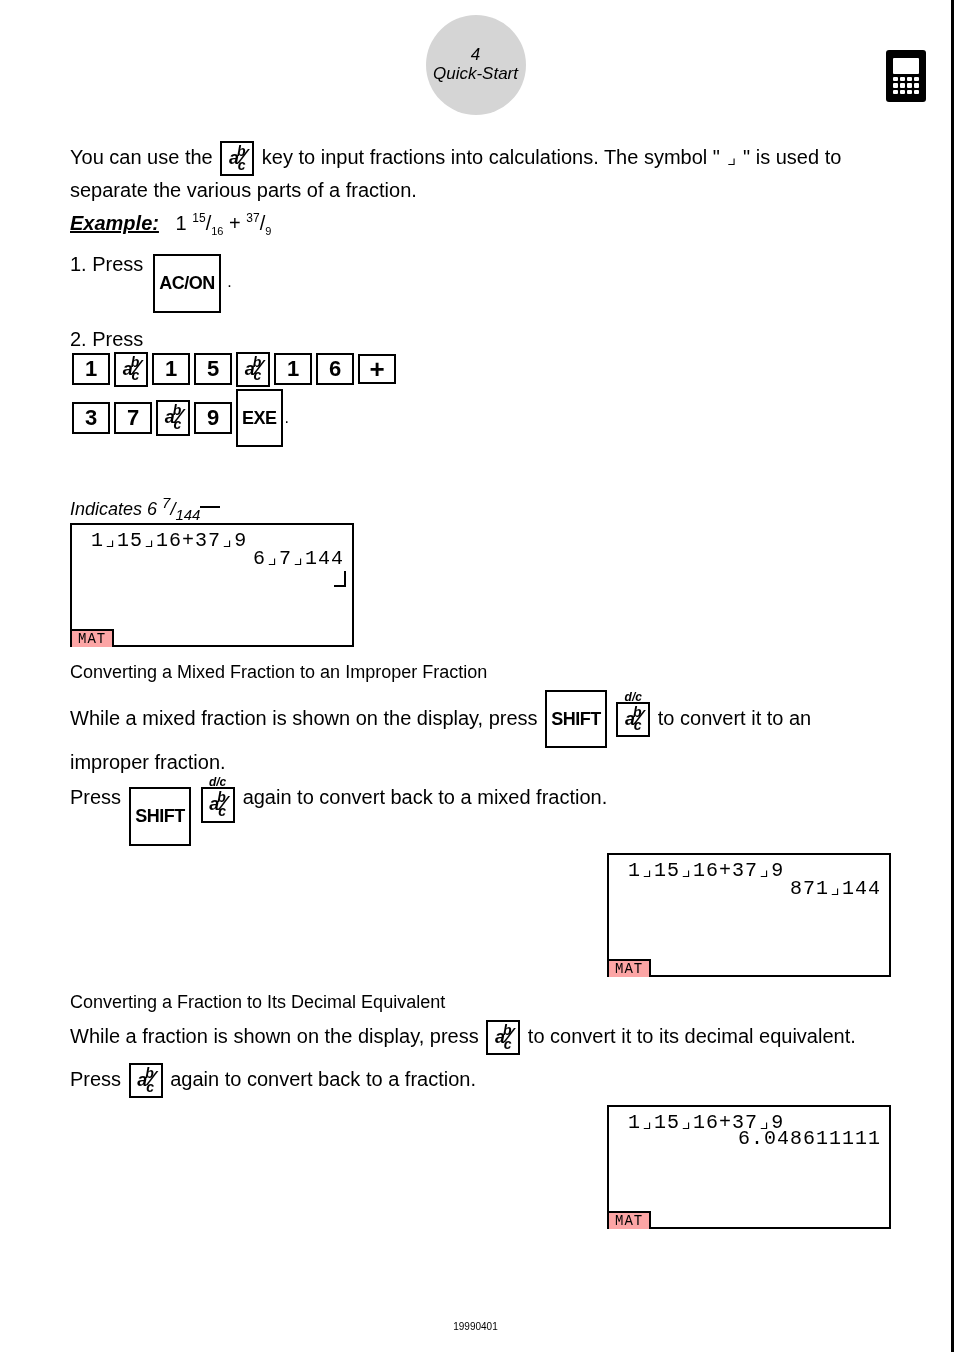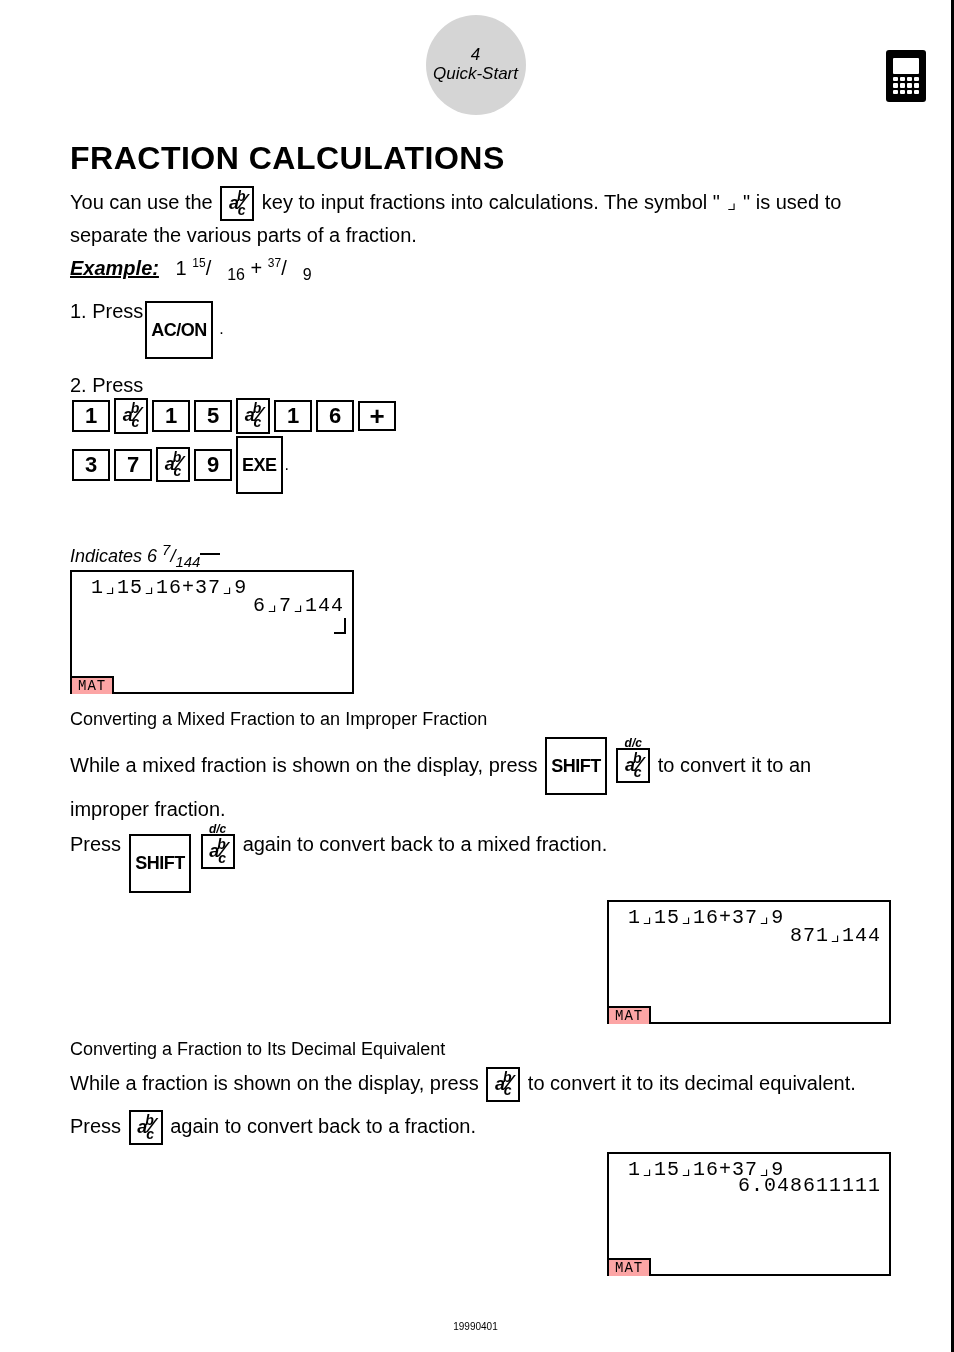--- a/index.html
+++ b/index.html
@@ -99,21 +99,21 @@
   .super-dc { position: relative; }
   .super-dc::before {
     content: "d/c";
     position: absolute;
     top: -14px;
     left: 50%;
     transform: translateX(-50%);
     font-style: italic;
     font-size: 12px;
   }
-  .step-row { display:flex; align-items:flex-start; margin: 14px 0; }
+  .step-row { display:flex; align-items:flex-start; gap:8px; margin: 14px 0; }
   .step-num { font-size:20px; min-width: 70px; }
   .keyblock { display:flex; flex-wrap:wrap; max-width: 360px; align-items:center; }
   .display {
     border: 2px solid #000;
     width: 280px;
     height: 120px;
     font-family: "Courier New", monospace;
     font-size: 20px;
     position: relative;
     letter-spacing: 1px;
@@ -141,21 +141,21 @@
   .indicator-line {
     flex:1;
     border-top: 2px solid #000;
     margin-top: 12px;
   }
   .indicator-wrap {
     display:flex; align-items:flex-start; margin-top:46px;
     width: 150px;
   }
   .frac-part sup { font-size: 12px; }
-  .frac-part sub { font-size: 16px; margin-left: 16px; }
+  .frac-part sub { font-size: 11px; }
   .footer-num {
     position:absolute;
     bottom: 20px;
     left: 50%;
     transform: translateX(-50%);
     font-size: 10px;
   }
   .jsym { font-family: monospace; }
   .step2-container {
     display:flex;
@@ -187,21 +187,20 @@
         <div></div>
         <div></div>
         <div></div>
         <div></div>
         <div></div>
         <div></div>
       </div>
   </div>
 
   <div class="content">
-    <h1>FRACTION CALCULATIONS</h1>
 
     <p>
       <span>You can use the </span>
       <span class="key abc"><span class="a">a</span><span class="b">b</span><span class="slash">⁄</span><span class="c">c</span></span>
       <span> key to input fractions into calculations. The symbol " </span><span class="jsym">⌟</span><span> " is used to separate the various parts of a fraction.</span>
     </p>
 
     <p>
       <span class="ex-label">Example:</span>
       &nbsp;

